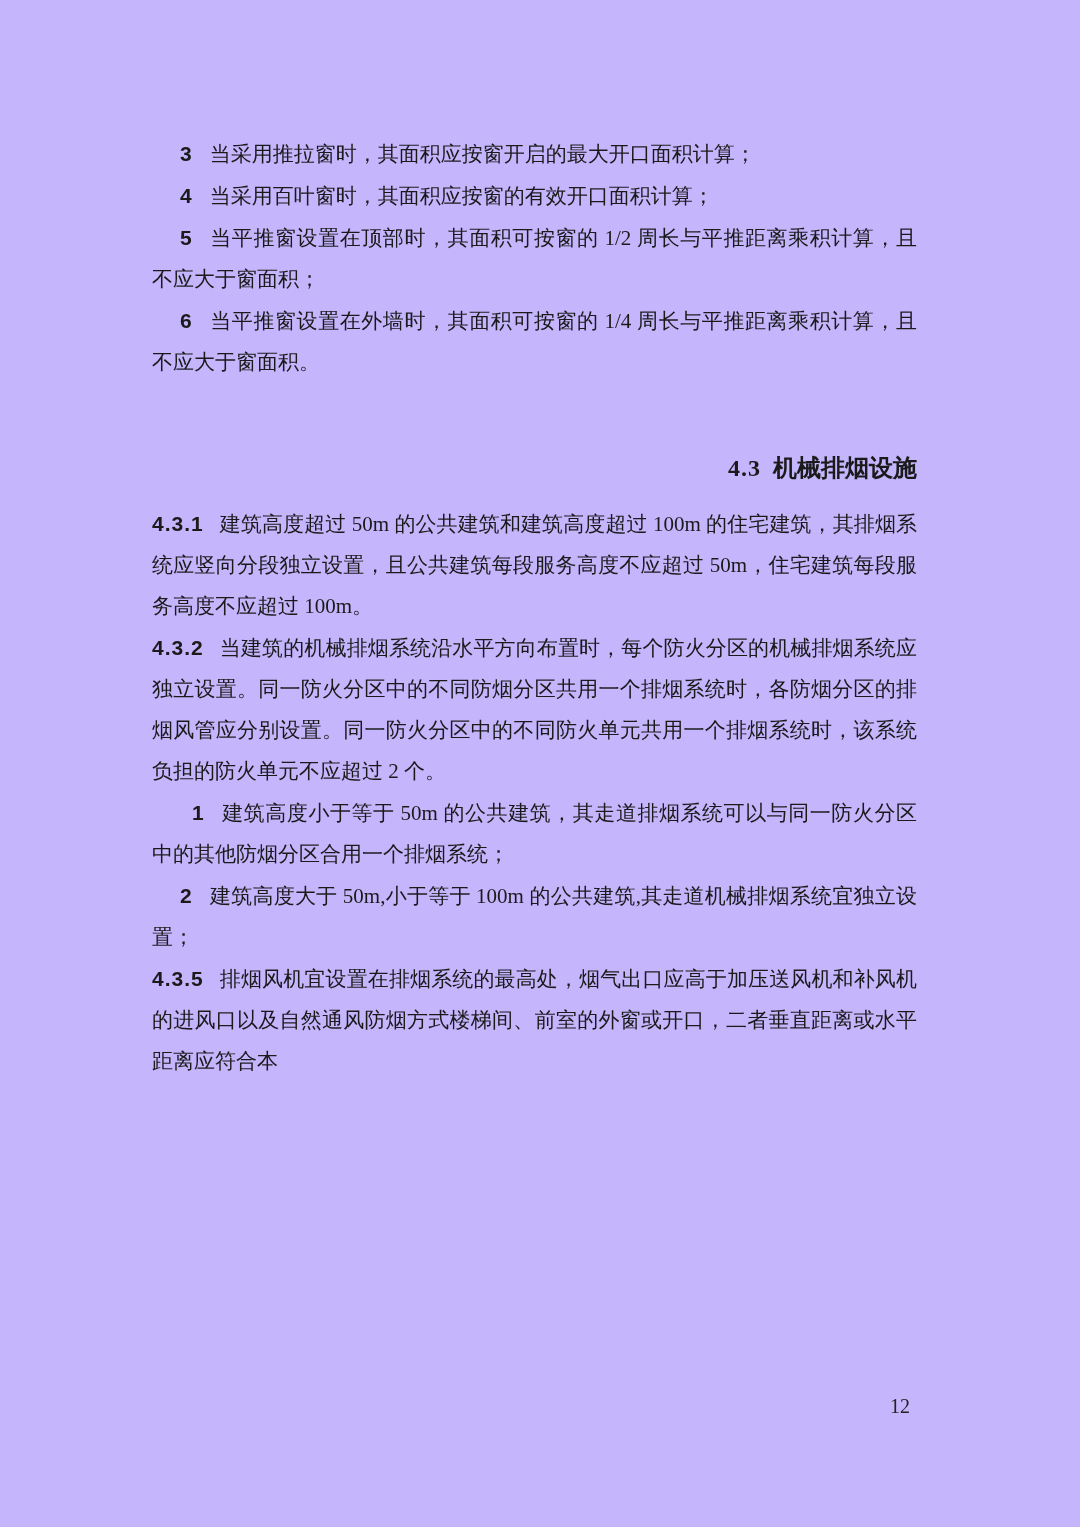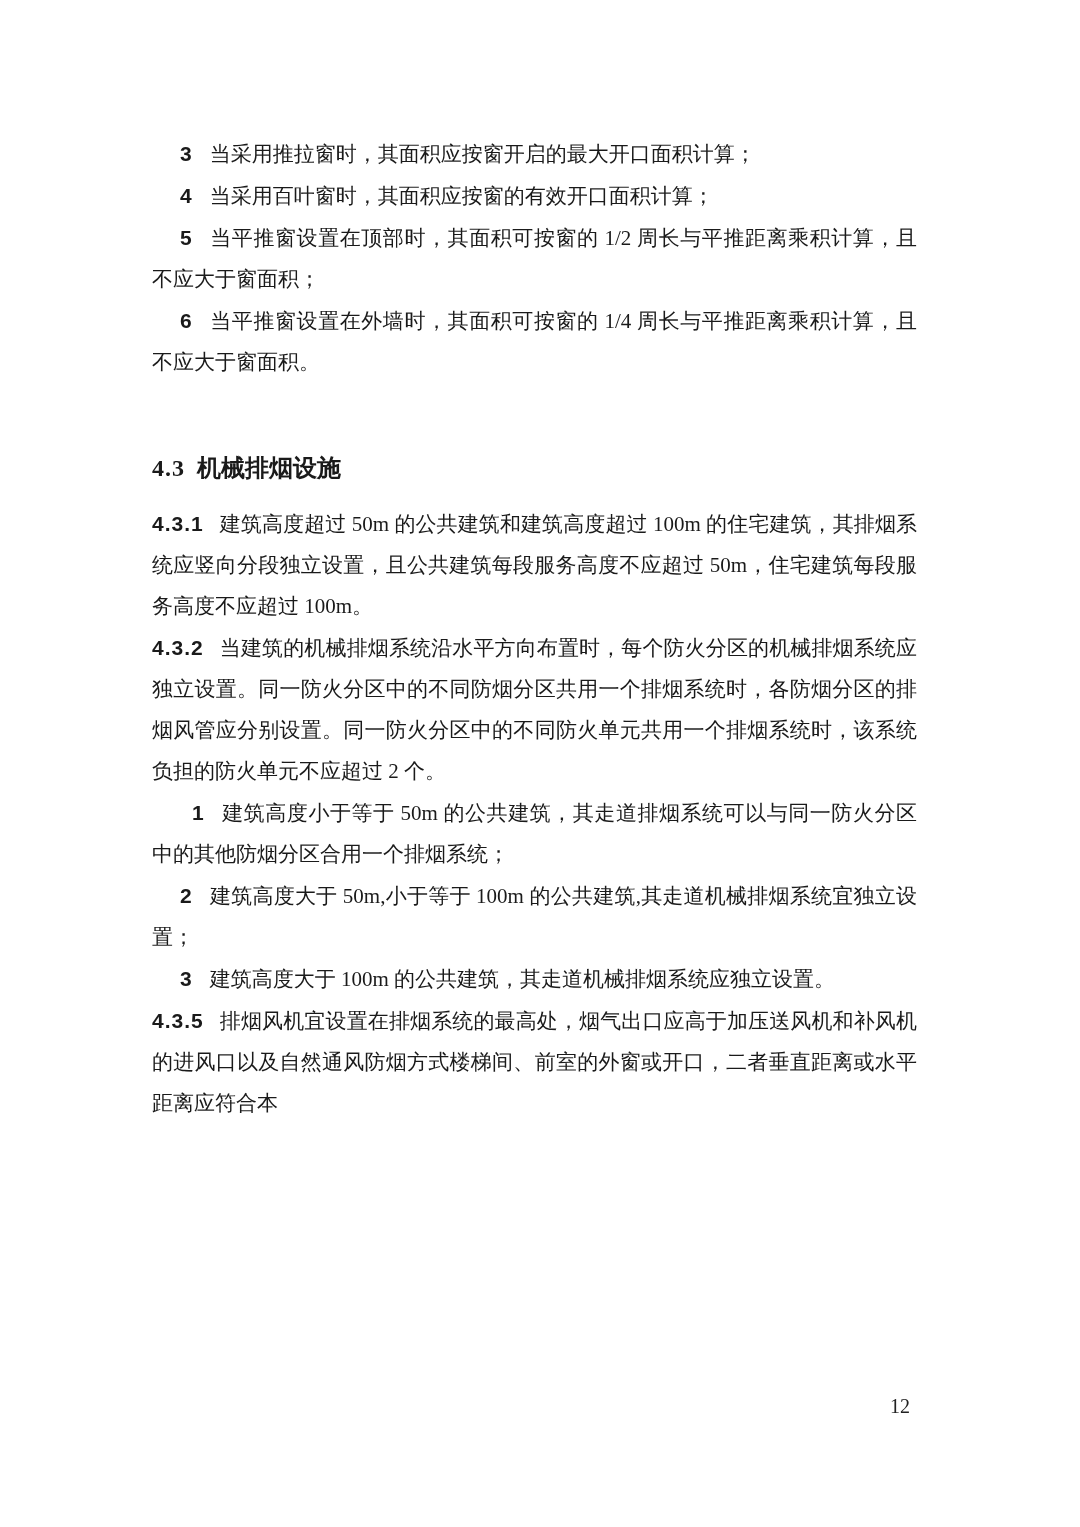--- a/index.html
+++ b/index.html
@@ -1,20 +1,20 @@
 <!DOCTYPE html>
 <html lang="zh"><head>
 <meta charset="utf-8">
 <style>
   html,body{margin:0;padding:0;background:#e8e8e8;}
   .page{
     position:relative;
     width:1080px;height:1527px;
     margin:0 auto;
-    background:#ffffff;
+    background:#c4b5fd;
     box-sizing:border-box;
     padding:133px 163px 0 152px;
     font-family:"Liberation Serif","DejaVu Serif",serif;
     font-size:21px;
     line-height:41px;
     color:#1a1a1a;
     overflow:hidden;
   }
   .para{
     margin:0;
@@ -28,21 +28,21 @@
   .clause{ text-indent:0; }
   .num{
     font-family:"Liberation Sans","DejaVu Sans",sans-serif;
     font-weight:bold;
     letter-spacing:1px;
     margin-right:16px;
   }
   .sub .num{ margin-right:17px; }
   .heading{
     margin:65px 0 14px 0;
-    text-align:left;
+    text-align:right;
     font-weight:bold;
     font-size:24px;
     line-height:41px;
     font-family:"Liberation Serif","DejaVu Serif",serif;
   }
   .heading .hnum{ margin-right:12px; letter-spacing:1px; }
   .pageno{
     position:absolute;
     top:1392px;
     right:170px;
@@ -88,23 +88,20 @@
 
 
   <p class="para sub indent-lg">
     <span class="num">1</span><span>建筑高度小于等于 50m 的公共建筑，其走道排烟系统可以与同一防火分区中的其他防烟分区合用一个排烟系统；</span>
   </p>
 
   <p class="para sub">
     <span class="num">2</span><span>建筑高度大于 50m,小于等于 100m 的公共建筑,其走道机械排烟系统宜独立设置；</span>
   </p>
 
-  <p class="para sub">
-    <span class="num">3</span><span>建筑高度大于 100m 的公共建筑，其走道机械排烟系统应独立设置。</span>
-  </p>
 
 
   <p class="para clause">
     <span class="num">4.3.5</span><span>排烟风机宜设置在排烟系统的最高处，烟气出口应高于加压送风机和补风机的进风口以及自然通风防烟方式楼梯间、前室的外窗或开口，二者垂直距离或水平距离应符合本</span>
   </p>
 
   <div class="pageno">12</div>
 </div>
 
 </body></html>

